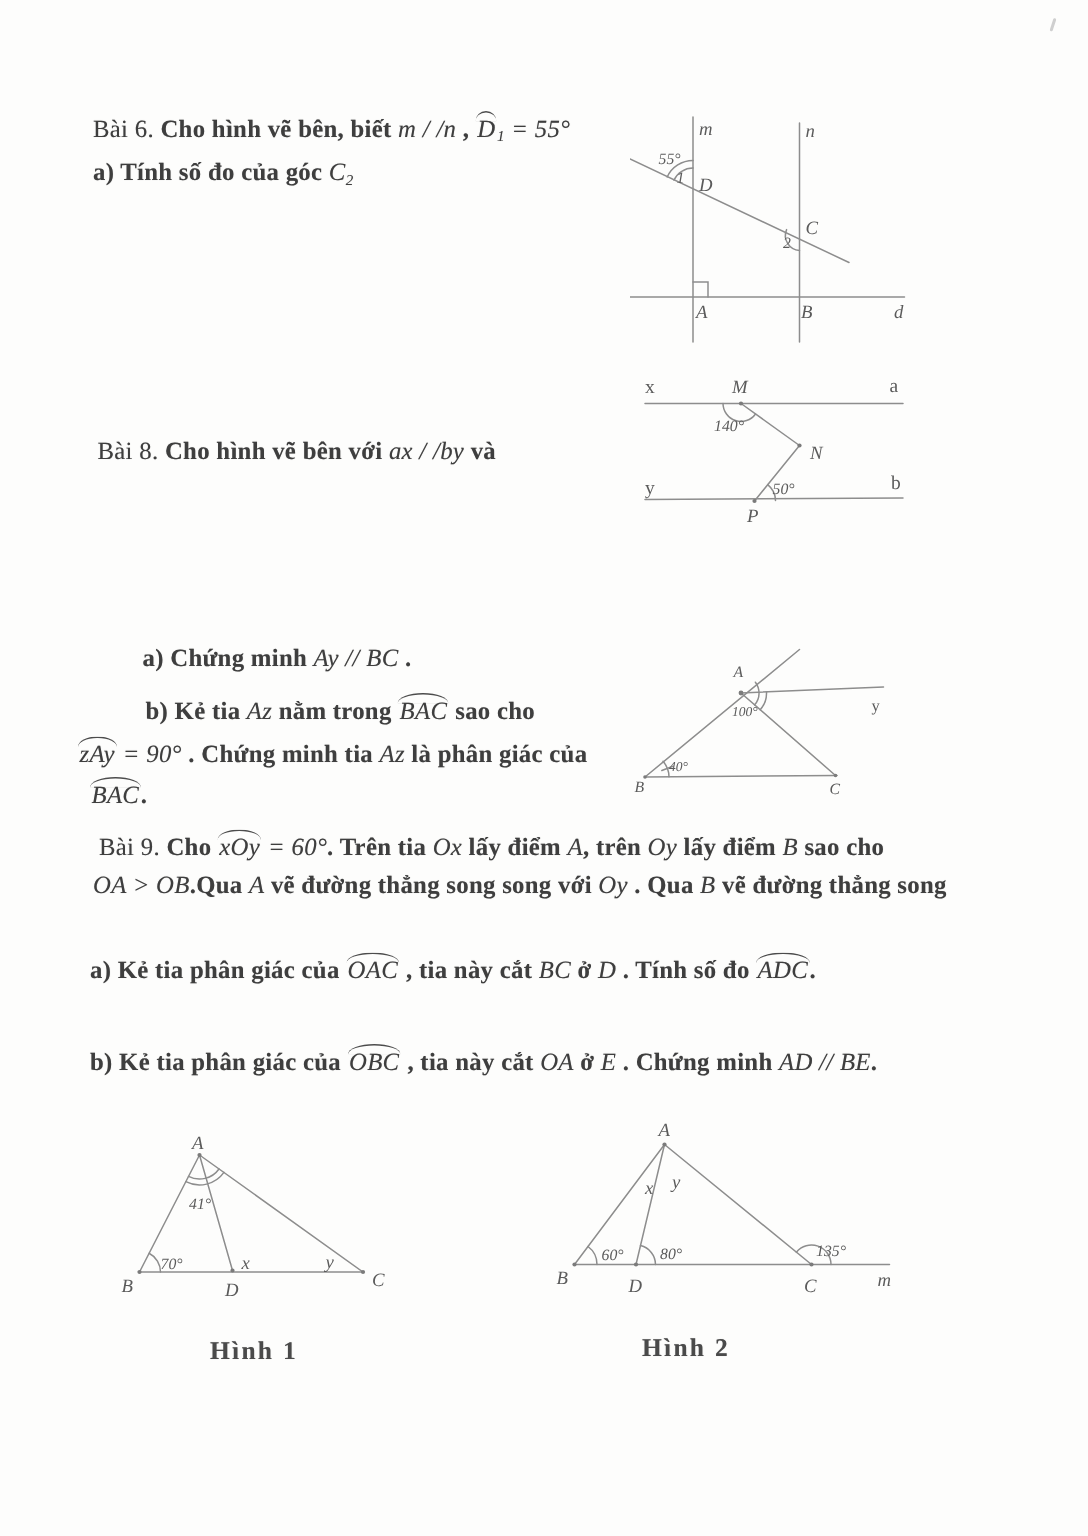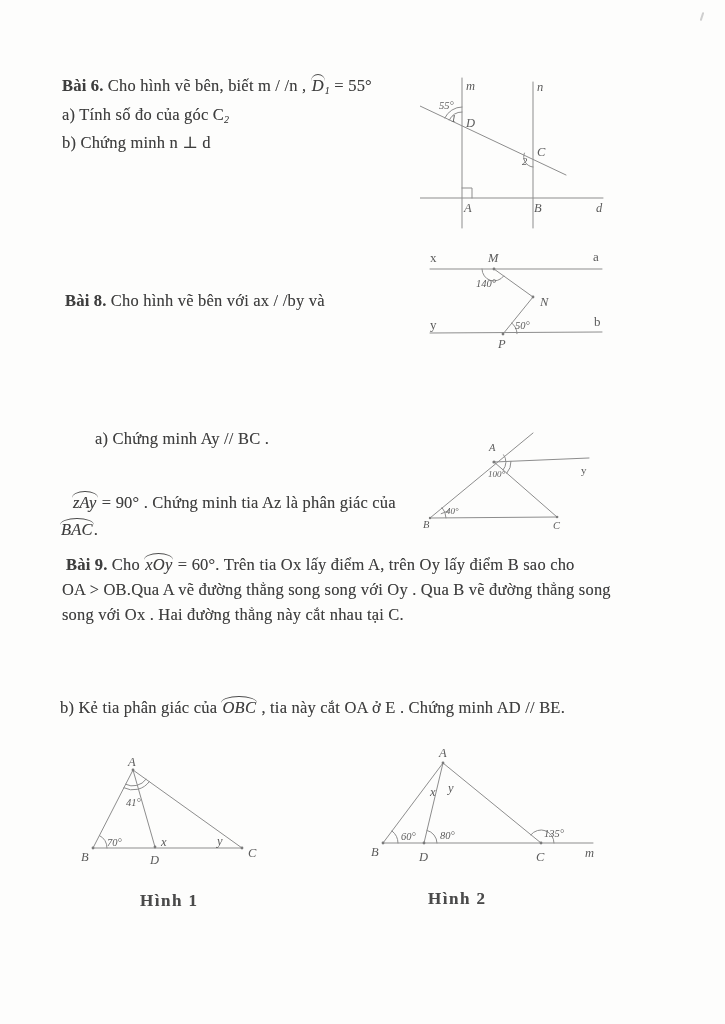--- a/index.html
+++ b/index.html
@@ -8,23 +8,23 @@
     background:#fdfdfc;
     font-family:"Liberation Serif","DejaVu Serif",serif;
     color:#3e3e3e;
   }
   .page { position:absolute; inset:0; }
   .tline {
     position:absolute; white-space:nowrap;
     font-size:16.5px; line-height:1.25; letter-spacing:.2px;
     text-shadow:0 0 .5px rgba(70,70,70,.45);
   }
-  .seg-n { font-style:normal; }
-  .seg-b { font-weight:bold; }
-  .seg-i { }
+  .seg-n { font-style:normal;font-weight:bold; }
+  .seg-b { font-weight:normal; }
+  .seg-i { font-style:italic; }
   .seg-sub { font-style:italic; font-size:10px; vertical-align:-3px; }
   .seg-arc { font-style:italic; position:relative; display:inline-block; padding:0 1px; }
   .seg-arc::before {
     content:""; position:absolute; left:0; right:0; top:-2px; height:6px;
     border-top:1.1px solid #4c4c4c;
     border-radius:50% 50% 0 0 / 100% 100% 0 0;
   }
   .figure { position:absolute; }
   .figure svg { display:block; }
   .figure line, .figure path, .figure polyline {
@@ -48,21 +48,20 @@
 </style>
 </head>
 <body>
 
 <div class="page">
 
   <div class="artifact"></div>
 
   <div class="tline" style="left:62px;top:76px"><span class="seg-b">Bài 6.</span><span class="seg-n"> Cho hình vẽ bên, biết </span><span class="seg-i">m / /n</span><span class="seg-n"> ,  </span><span class="seg-arc">D</span><span class="seg-sub">1</span><span class="seg-i"> =  55°</span></div>
   <div class="tline" style="left:62px;top:105px"><span class="seg-n">a) Tính số đo của góc </span><span class="seg-i">C</span><span class="seg-sub">2</span></div>
-  <div class="tline" style="left:62px;top:133px"><span class="seg-n">b) Chứng minh </span><span class="seg-i">n ⊥ d</span></div>
 
   <div class="figure" style="left:420px;top:70px">
     <svg width="290" height="170" viewBox="0 0 290 170">
       <line x1="42" y1="8" x2="42" y2="158"></line>
       <line x1="113" y1="12" x2="113" y2="158"></line>
       <line x1="0" y1="36" x2="146" y2="105"></line>
       <line x1="0" y1="128" x2="183" y2="128"></line>
       <polyline points="42,118 52,118 52,128"></polyline>
       <path d="M 29.3 50.1 A 14 14 0 0 1 42 42"></path>
       <path d="M 24.8 48 A 19 19 0 0 1 42 37"></path>
@@ -99,21 +98,22 @@
       <text x="56" y="42" class="ang">140°</text>
       <text x="120" y="61">N</text>
       <text x="10" y="84" class="up">y</text>
       <text x="95" y="84" class="ang">50°</text>
       <text x="174" y="81" class="up">b</text>
       <text x="78" y="103">P</text>
     </svg>
   </div>
 
   <div class="tline" style="left:95px;top:429px"><span class="seg-n">a) Chứng minh </span><span class="seg-i">Ay // BC</span><span class="seg-n"> .</span></div>
-  <div class="tline" style="left:72px;top:493px"><span class="seg-arc">zAy</span><span class="seg-i"> = 90°</span><span class="seg-n"> . Chứng minh tia </span><span class="seg-i">Az</span><span class="seg-n"> là phân giác của</span></div>
+  <div class="tline" style="left:97px;top:464px"><span class="seg-n">b) Kẻ tia </span><span class="seg-i">Az</span><span class="seg-n"> nằm trong </span><span class="seg-arc">BAC</span><span class="seg-n">  sao cho</span></div>
+  <div class="tline" style="left:52px;top:493px"><span class="seg-arc">zAy</span><span class="seg-i"> = 90°</span><span class="seg-n"> . Chứng minh tia </span><span class="seg-i">Az</span><span class="seg-n"> là phân giác của</span></div>
   <div class="tline" style="left:60px;top:520px"><span class="seg-arc">BAC</span><span class="seg-n">.</span></div>
 
   <div class="figure" style="left:420px;top:425px">
     <svg width="190" height="118" viewBox="0 0 190 118">
       <line x1="10" y1="93" x2="113" y2="8"></line>
       <line x1="10" y1="93" x2="138" y2="92"></line>
       <line x1="74" y1="37" x2="137" y2="92"></line>
       <line x1="74" y1="37" x2="169" y2="33"></line>
       <circle cx="74" cy="37" r="1.6"></circle>
       <circle cx="10" cy="93" r="1.2"></circle>
@@ -126,21 +126,21 @@
       <text x="3" y="103" style="font-size:10.5px">B</text>
       <text x="133" y="104" style="font-size:10.5px">C</text>
       <text x="161" y="49" class="up" style="font-size:11px">y</text>
       <text x="68" y="52" class="ang" style="font-size:9px">100°</text>
       <text x="26" y="89" class="ang" style="font-size:9px">40°</text>
     </svg>
   </div>
 
   <div class="tline" style="left:66px;top:555px"><span class="seg-b">Bài 9.</span><span class="seg-n"> Cho </span><span class="seg-arc">xOy</span><span class="seg-i"> = 60°</span><span class="seg-n">. Trên tia </span><span class="seg-i">Ox</span><span class="seg-n"> lấy điểm </span><span class="seg-i">A</span><span class="seg-n">, trên </span><span class="seg-i">Oy</span><span class="seg-n"> lấy điểm </span><span class="seg-i">B</span><span class="seg-n"> sao cho</span></div>
   <div class="tline" style="left:62px;top:580px"><span class="seg-i">OA &gt; OB</span><span class="seg-n">.Qua </span><span class="seg-i">A</span><span class="seg-n"> vẽ đường thẳng song song với </span><span class="seg-i">Oy</span><span class="seg-n"> . Qua </span><span class="seg-i">B</span><span class="seg-n"> vẽ đường thẳng song</span></div>
-  <div class="tline" style="left:62px;top:605px"><span class="seg-n">song với </span><span class="seg-i">Ox</span><span class="seg-n"> . Hai đường thẳng này cắt nhau tại </span><span class="seg-i">C</span><span class="seg-n">.</span></div>
+  <div class="tline" style="left:60px;top:637px"><span class="seg-n">a) Kẻ tia phân giác của </span><span class="seg-arc">OAC</span><span class="seg-n"> , tia này cắt </span><span class="seg-i">BC</span><span class="seg-n"> ở </span><span class="seg-i">D</span><span class="seg-n"> . Tính số đo </span><span class="seg-arc">ADC</span><span class="seg-n">.</span></div>
   <div class="tline" style="left:60px;top:698px"><span class="seg-n">b) Kẻ tia phân giác của </span><span class="seg-arc">OBC</span><span class="seg-n"> , tia này cắt </span><span class="seg-i">OA</span><span class="seg-n"> ở </span><span class="seg-i">E</span><span class="seg-n"> . Chứng minh </span><span class="seg-i">AD // BE</span><span class="seg-n">.</span></div>
 
 
   <div class="figure" style="left:75px;top:740px">
     <svg width="225" height="135" viewBox="0 0 225 135">
       <line x1="58" y1="30" x2="18" y2="108"></line>
       <line x1="18" y1="108" x2="167" y2="108"></line>
       <line x1="58" y1="30" x2="167" y2="108"></line>
       <line x1="58" y1="30" x2="80" y2="107"></line>
       <circle cx="58" cy="30" r="1.4"></circle>

